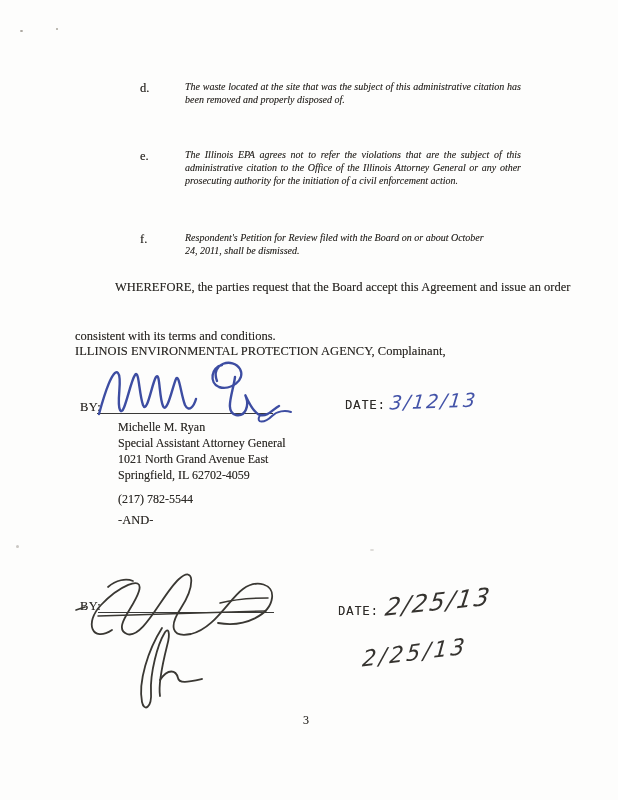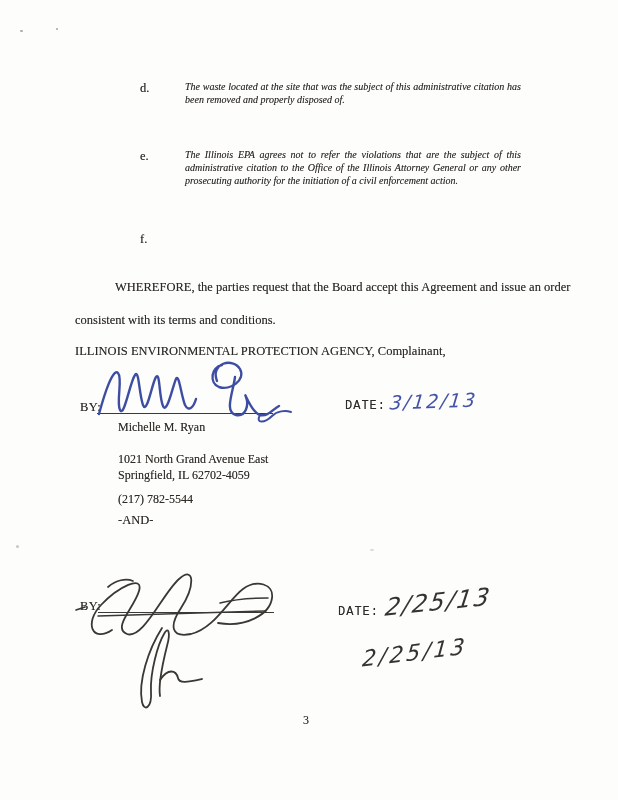--- a/index.html
+++ b/index.html
@@ -46,41 +46,43 @@
     <div class="itext">The waste located at the site that was the subject of this administrative citation has been removed and properly disposed of.</div>
   </div>
 
   <div class="item typed" style="top:148px;">
     <span class="letter">e.</span>
     <div class="itext">The Illinois EPA agrees not to refer the violations that are the subject of this administrative citation to the Office of the Illinois Attorney General or any other prosecuting authority for the initiation of a civil enforcement action.</div>
   </div>
 
   <div class="item narrow typed" style="top:231px;">
     <span class="letter">f.</span>
+    <div class="itext">Respondent's Petition for Review filed with the Board on or about October 24, 2011, shall be dismissed.</div>
   </div>
 
   <div class="line typed" style="left:115px;top:279px;">WHEREFORE, the parties request that the Board accept this Agreement and issue an order</div>
-  <div class="line typed" style="left:75px;top:312px;font-family:Liberation Serif, serif;">consistent with its terms and conditions.</div>
+  <div class="line typed" style="left:75px;top:328px;font-family:Liberation Serif, serif;">consistent with its terms and conditions.</div>
 
   <div class="line typed" style="left:75px;top:343px;">ILLINOIS ENVIRONMENTAL PROTECTION AGENCY, Complainant,</div>
 
   <div class="by typed" style="left:80px;top:400px;">BY:</div>
   <div class="sigline" style="left:97px;top:413px;width:176px;"></div>
 
   <svg style="left:95px;top:360px;" width="210" height="66" viewBox="0 0 210 66">
     <path d="M 4 54 C 10 32 18 8 23 13 C 28 18 21 42 25 50 C 29 58 35 22 40 15 C 44 9 44 34 48 45 C 52 55 57 23 61 17 C 65 11 64 37 68 46 C 72 55 78 25 81 19 C 84 13 86 35 90 45 C 94 53 99 46 101 39" stroke="#3d4da2" stroke-width="2.4"></path>
     <path d="M 122 21 C 115 3 138 -3 145 9 C 151 20 135 31 124 27 C 114 23 116 7 127 5" stroke="#3d4da2" stroke-width="2.4"></path>
     <path d="M 140 17 C 138 33 129 52 141 55 C 151 57 154 45 151 37 C 148 29 157 53 165 55 C 173 57 178 49 184 46" stroke="#3d4da2" stroke-width="2.4"></path>
     <path d="M 165 55 C 160 64 170 63 177 56 C 182 51 190 50 196 52" stroke="#3d4da2" stroke-width="2"></path>
   </svg>
 
   <div class="datelabel typed" style="left:345px;top:399px;">DATE:</div>
   <div class="hand blue" style="left:390px;top:390px;">3/12/13</div>
 
   <div class="addr typed" style="left:118px;top:419px;">Michelle M. Ryan</div>
+  <div class="addr typed" style="left:118px;top:435px;">Special Assistant Attorney General</div>
   <div class="addr typed" style="left:118px;top:451px;">1021 North Grand Avenue East</div>
   <div class="addr typed" style="left:118px;top:467px;">Springfield, IL 62702-4059</div>
   <div class="addr typed" style="left:118px;top:483px;margin-top:8px;">(217) 782-5544</div>
 
   <div class="line typed" style="left:118px;top:512px;">-AND-</div>
 
 
   <div class="by typed" style="left:80px;top:599px;">BY:</div>
   <div class="sigline" style="left:98px;top:612px;width:176px;"></div>
 

